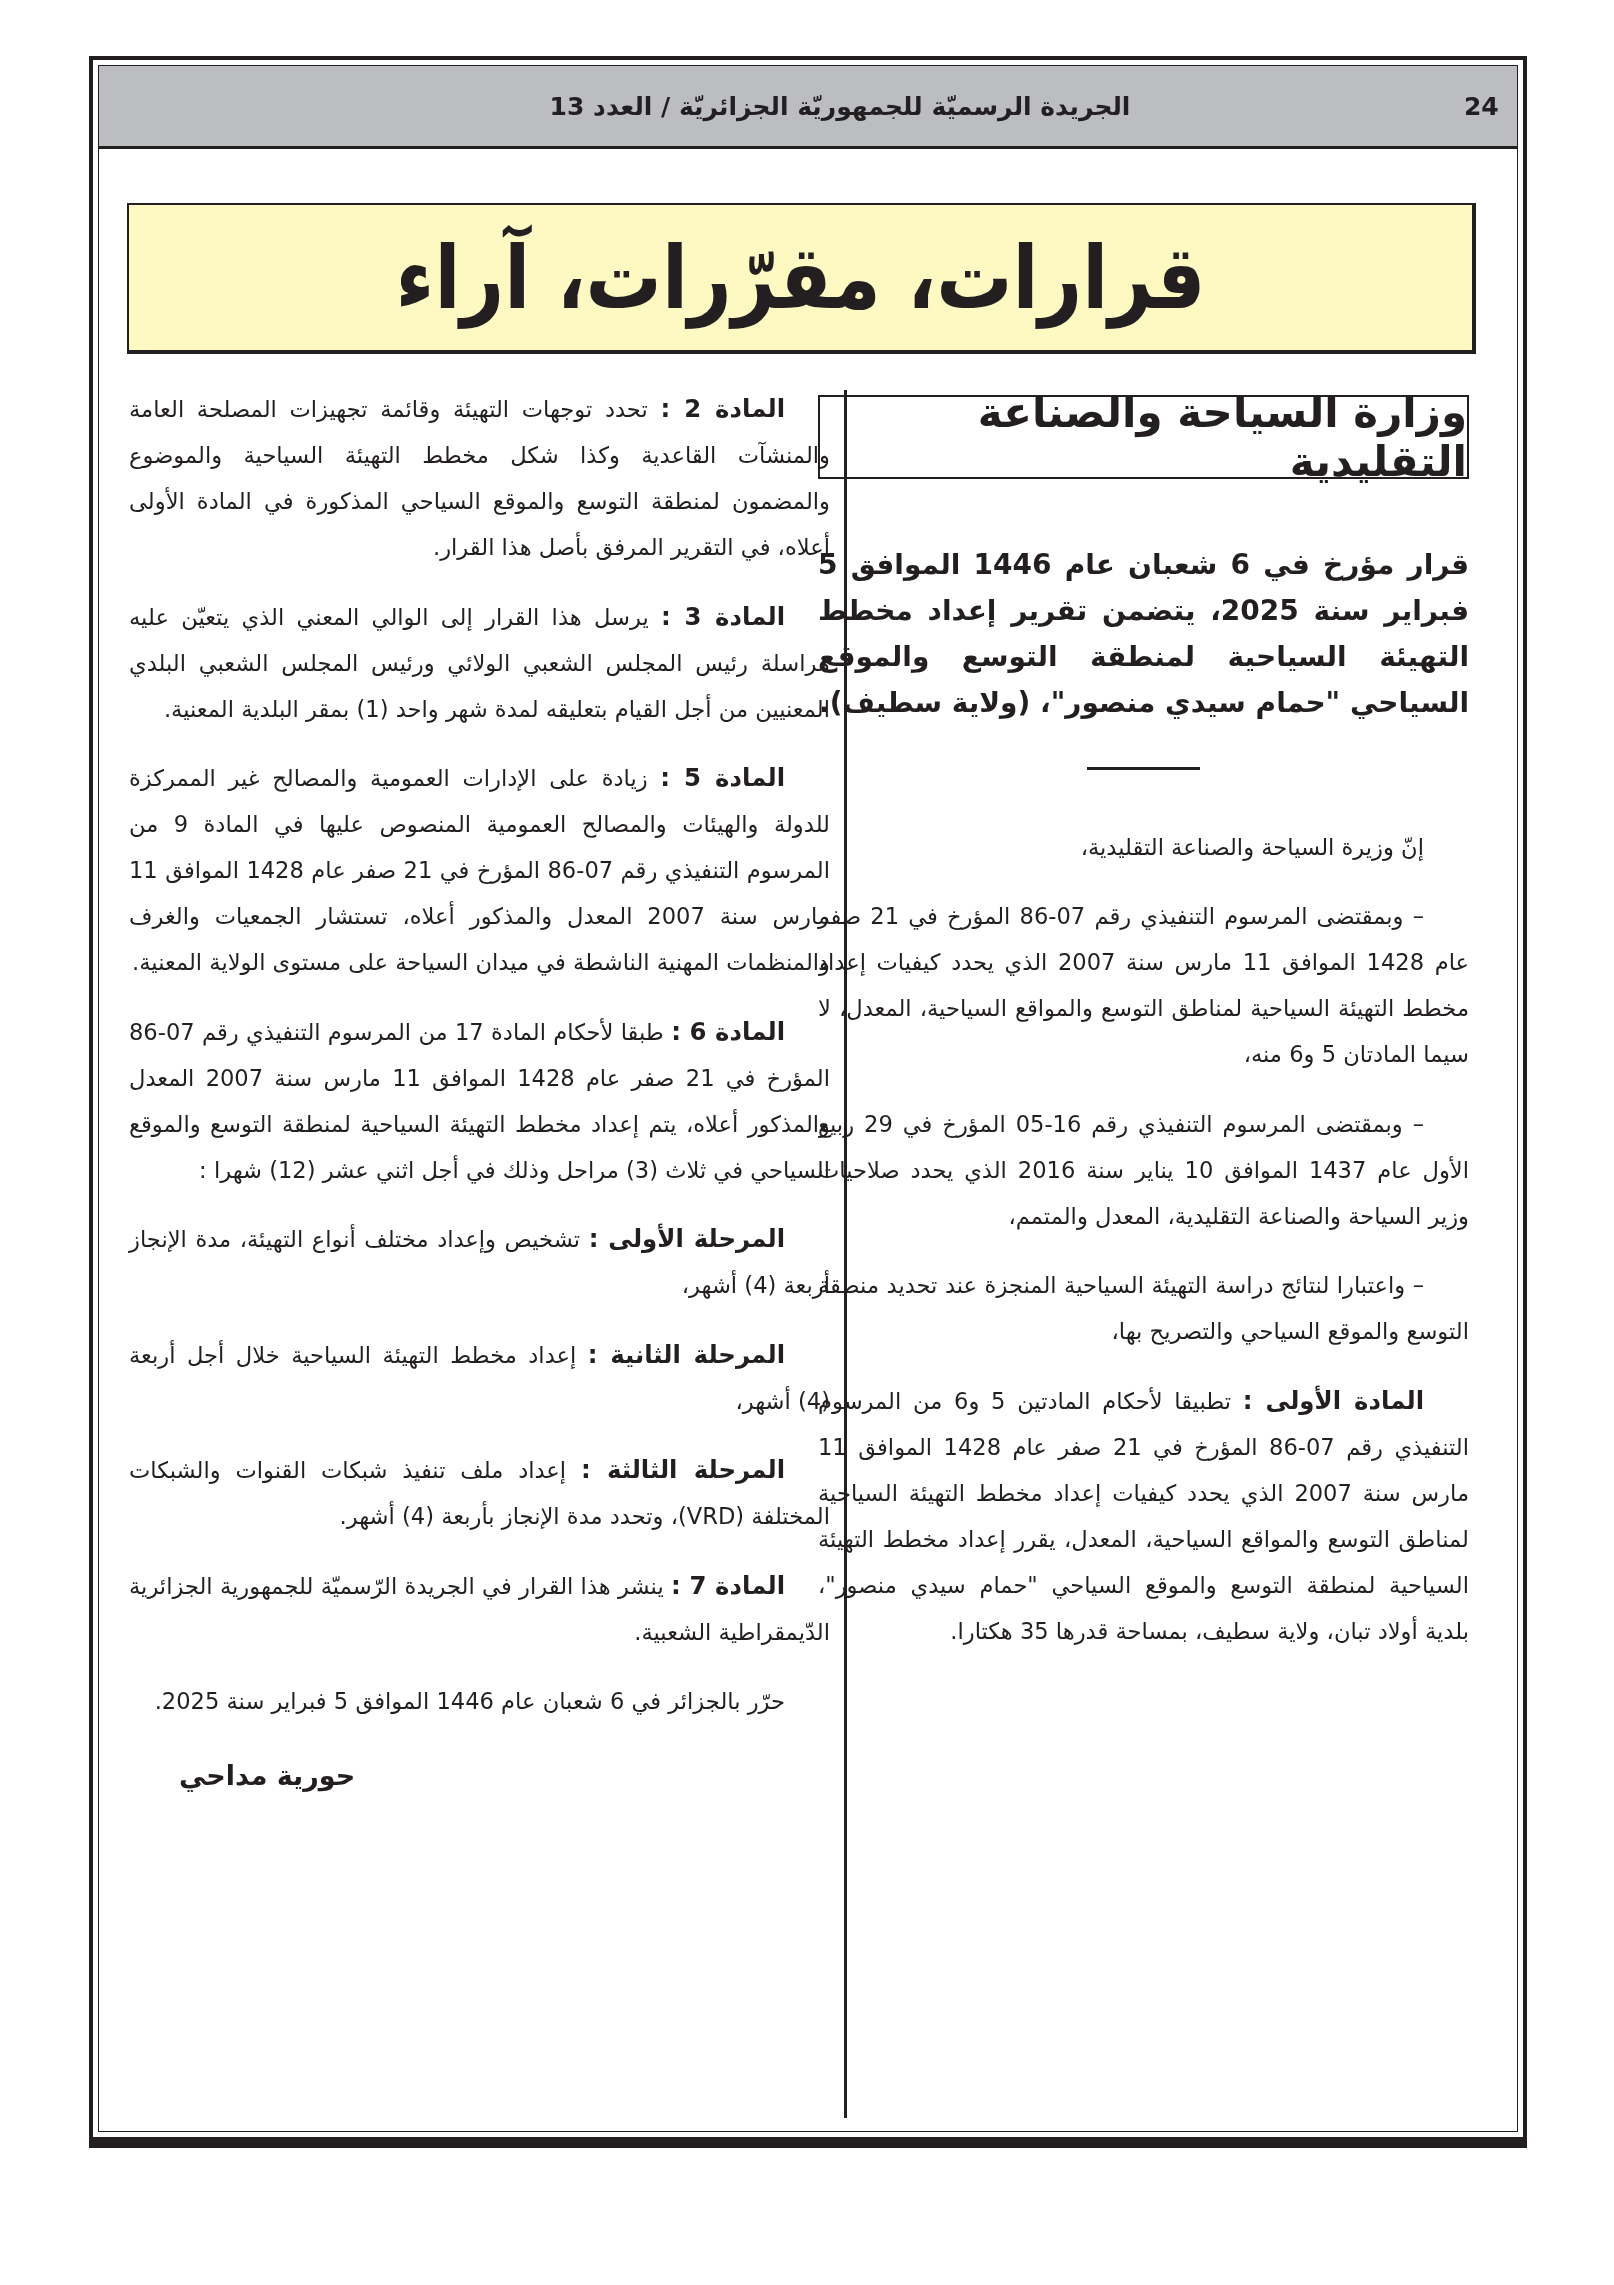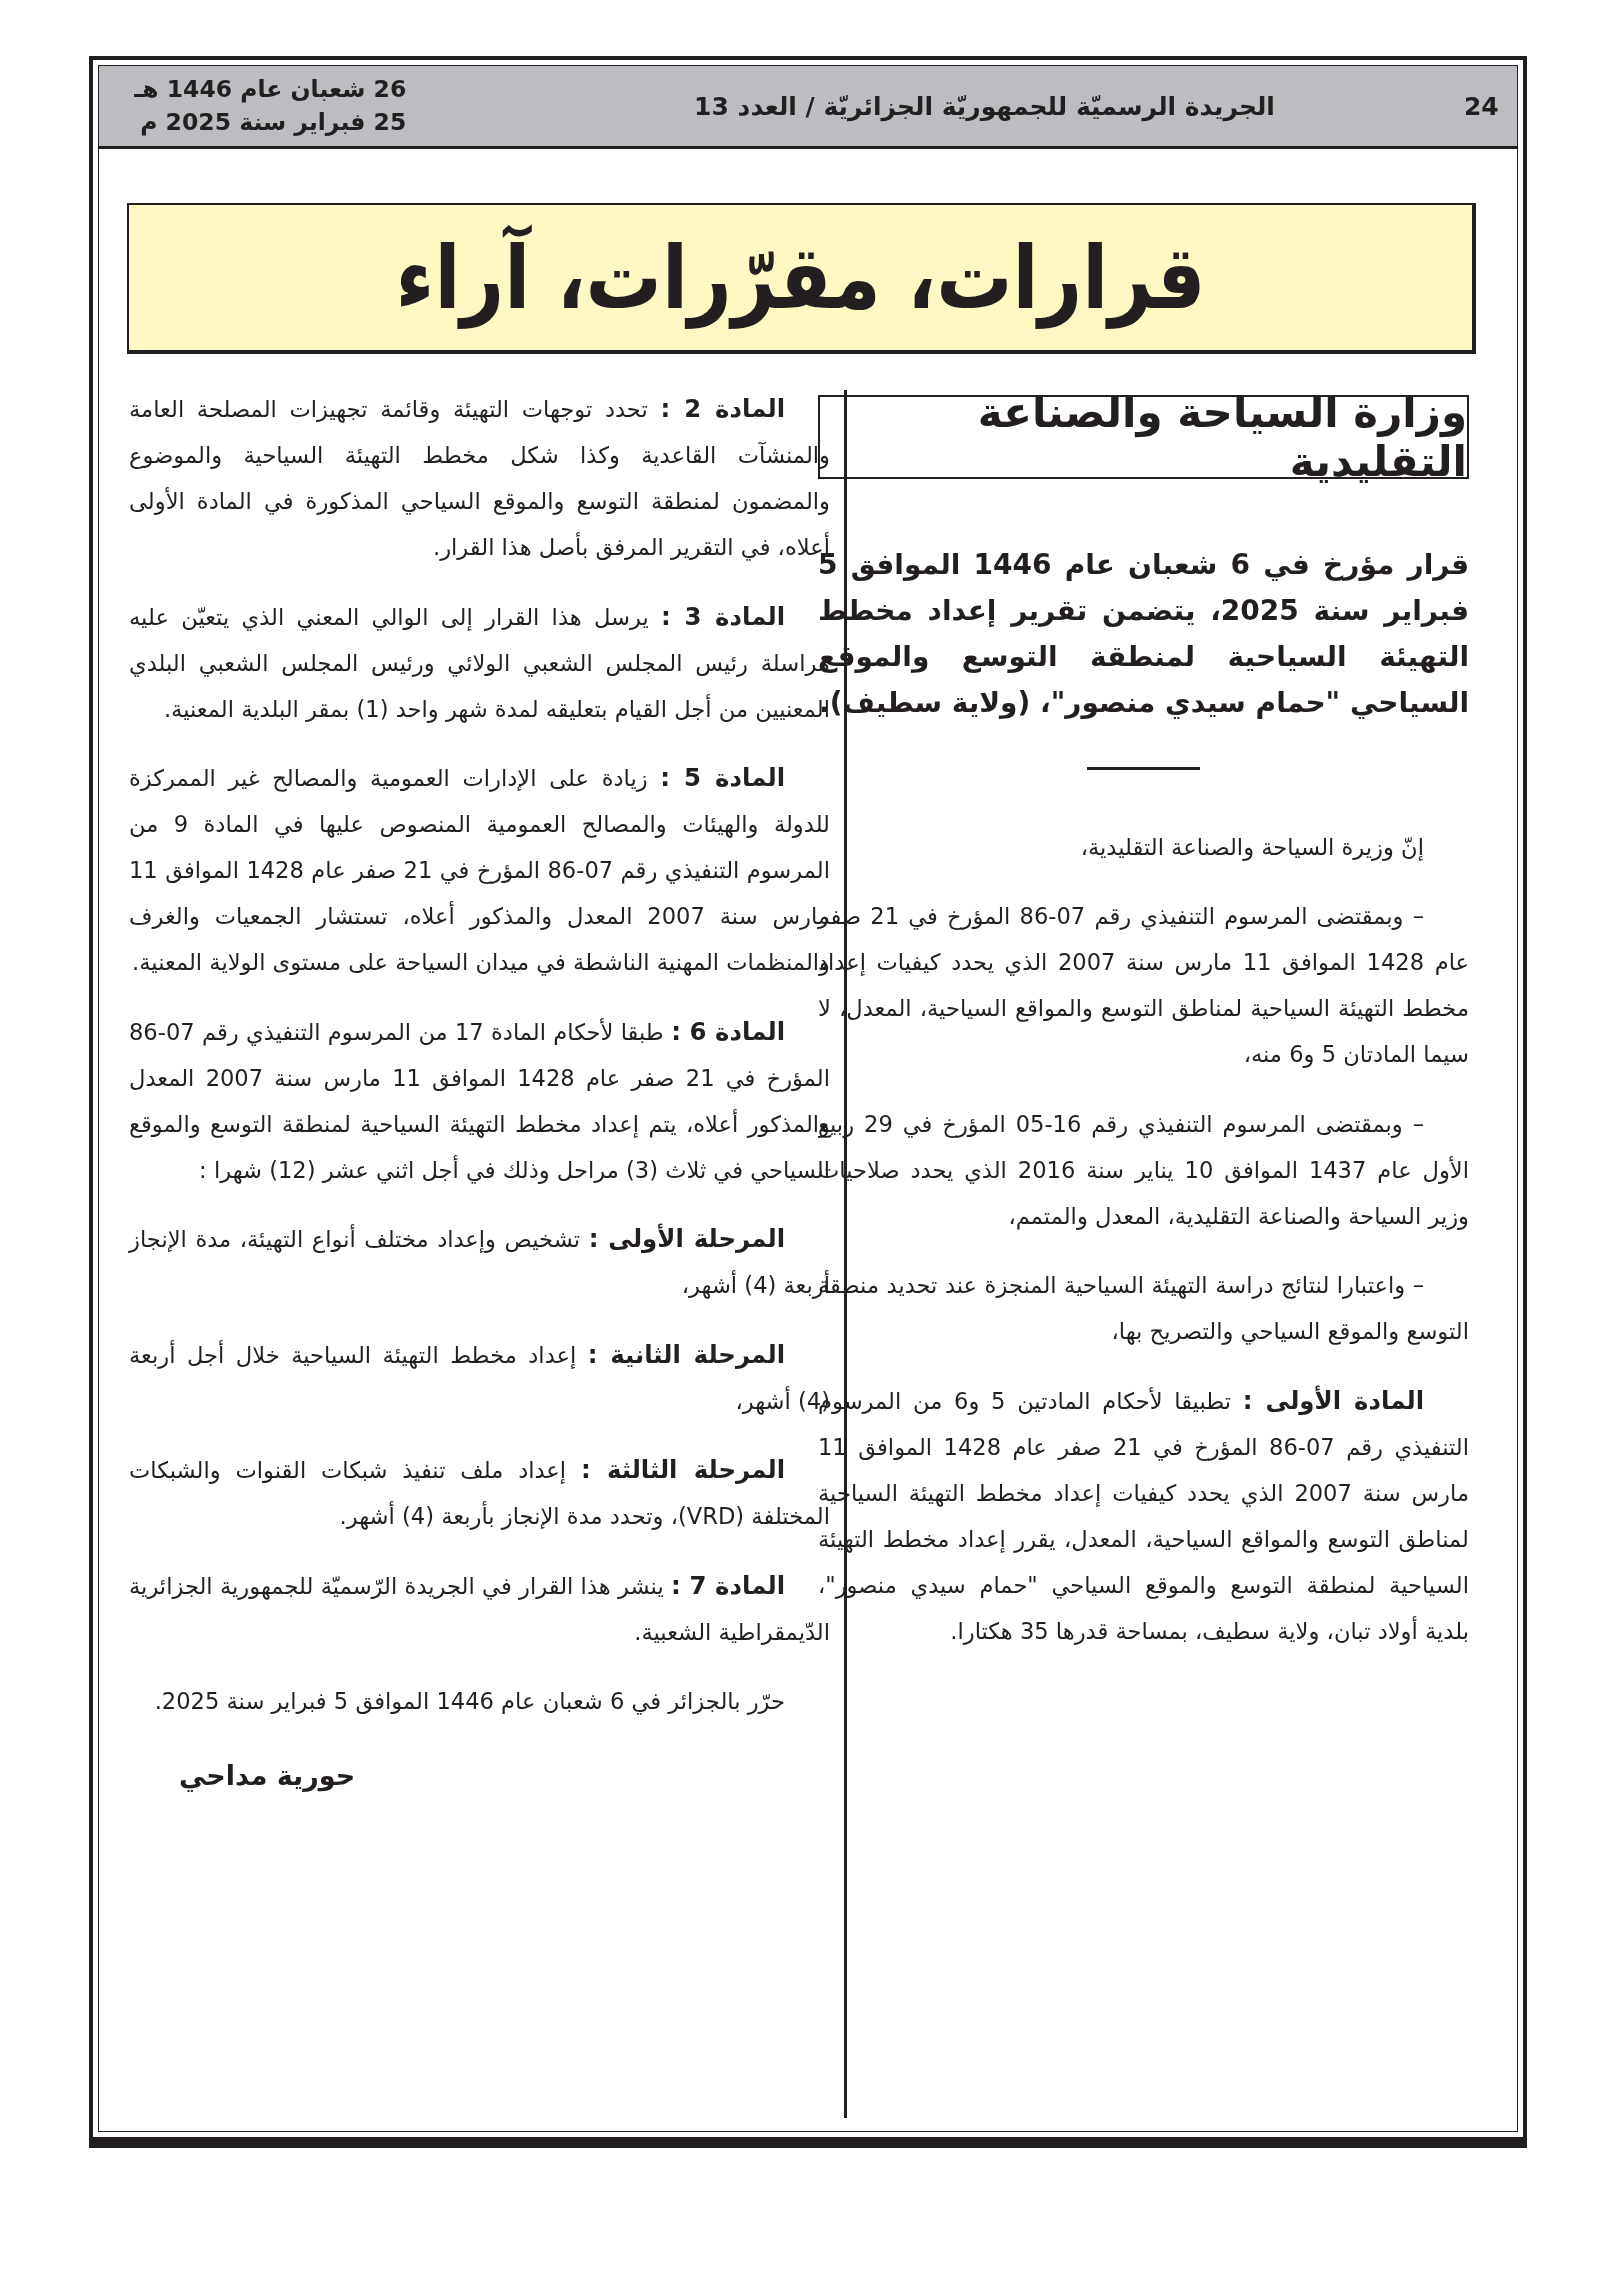--- a/index.html
+++ b/index.html
@@ -68,24 +68,20 @@
   </style>
 </head>
 <body>
 
 <div class="frame-outer">
   <div class="frame-inner"></div>
 
   <div class="header">
     <div class="page-num">24</div>
     <div class="journal-title">الجريدة الرسميّة للجمهوريّة الجزائريّة / العدد 13</div>
-    <div class="dates">
-      <div>26 شعبان عام 1446 هـ</div>
-      <div>25 فبراير سنة 2025 م</div>
-    </div>
   </div>
 
   <div class="banner">
     <h1>قرارات، مقرّرات، آراء</h1>
   </div>
 
   <div class="col-right">
     <div class="ministry-box">
       <h2>وزارة السياحة والصناعة التقليدية</h2>
     </div>

